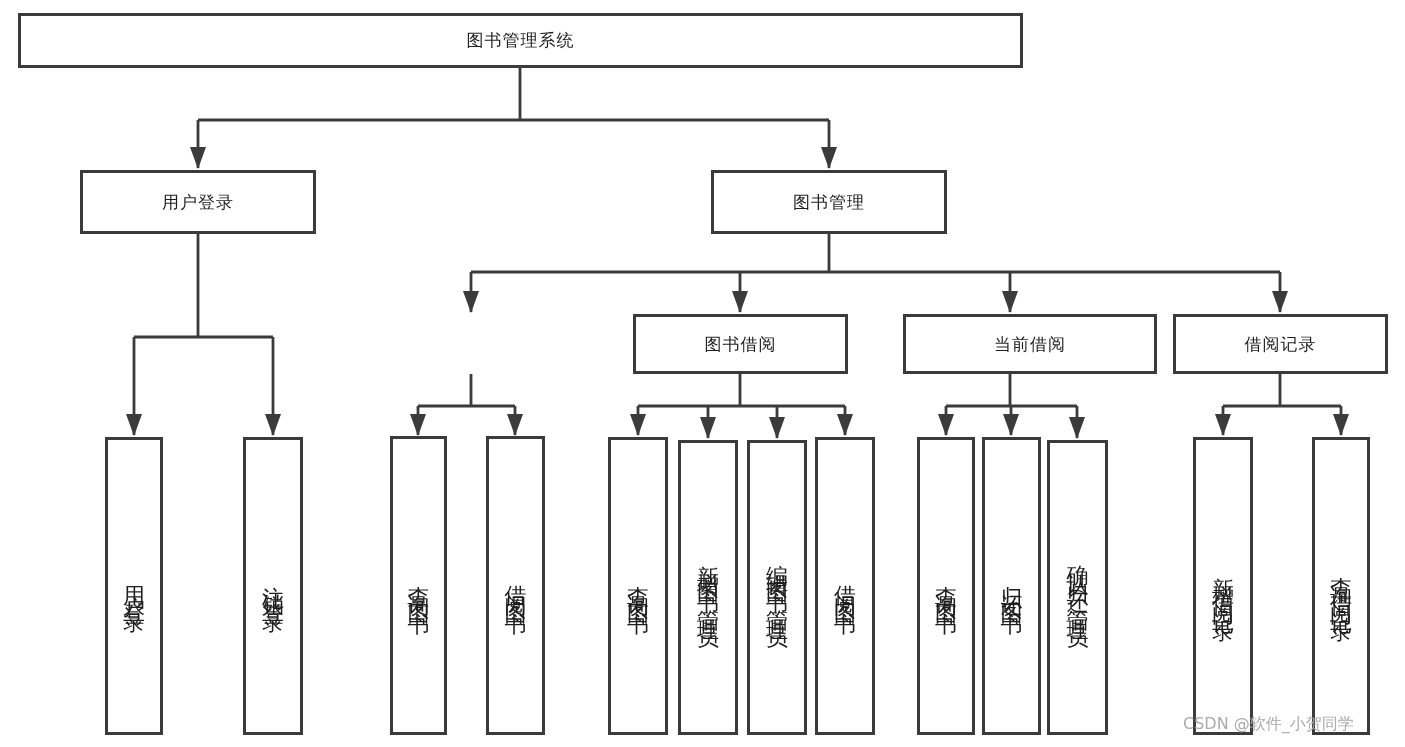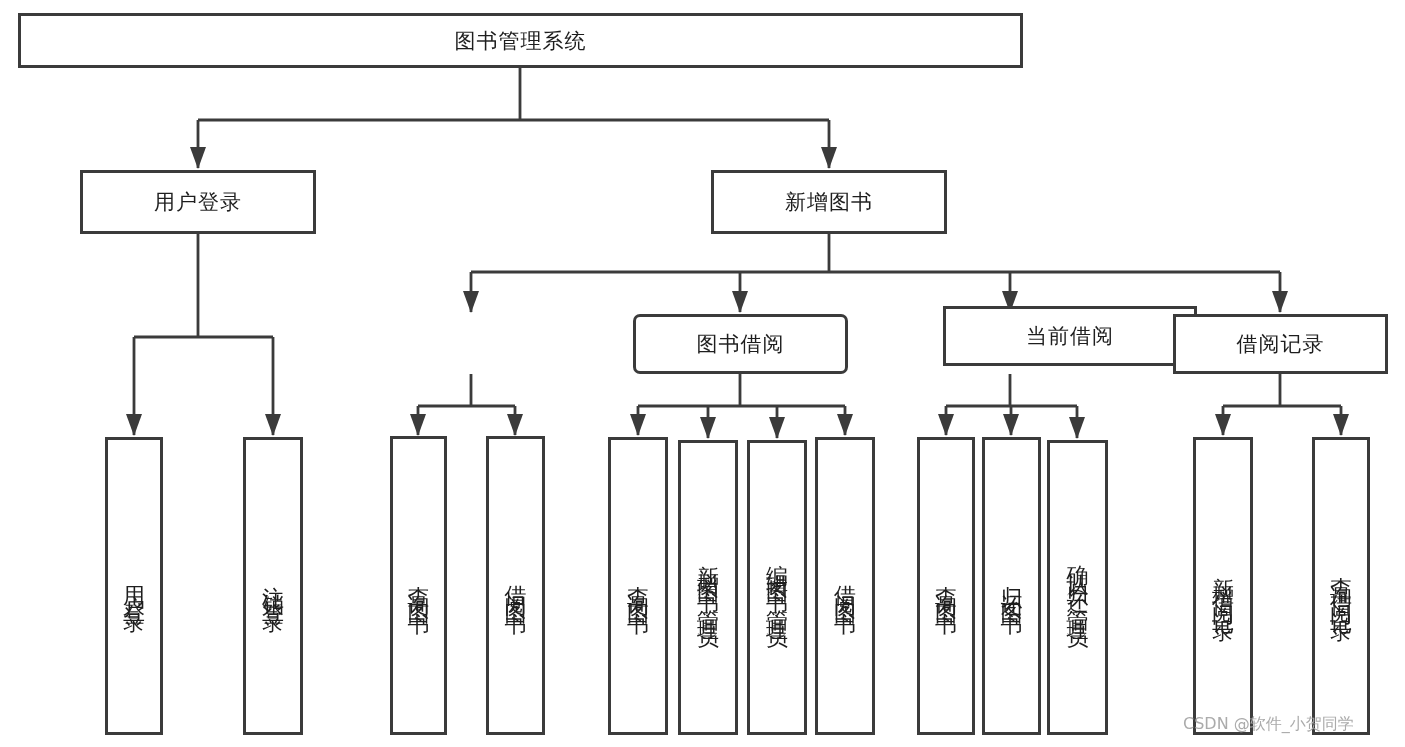--- a/index.html
+++ b/index.html
@@ -25,21 +25,21 @@
     position: absolute;
     box-sizing: border-box;
     background: #ffffff;
     border: 3px solid #3b3b3b;
     display: flex;
     align-items: center;
     justify-content: center;
     color: #1e1e1e;
   }
   .hbox {
-    font-size: 21px;
+    font-size: 17px;
     letter-spacing: 1px;
     white-space: nowrap;
     text-align: center;
   }
   .vbox span {
     writing-mode: vertical-rl;
     text-orientation: mixed;
     font-size: 22px;
     letter-spacing: 9px;
     line-height: 1;
@@ -103,27 +103,27 @@
   </svg>
 
   <div class="node hbox" style="left:18px; top:13px; width:1005px; height:55px;">
     <span>图书管理系统</span>
   </div>
 
   <div class="node hbox" style="left:80px; top:170px; width:236px; height:64px;">
     <span>用户登录</span>
   </div>
   <div class="node hbox" style="left:711px; top:170px; width:236px; height:64px;">
-    <span>新增图书</span>
+    <span>图书管理</span>
   </div>
 
-  <div class="node hbox" style="left:633px; top:314px; width:215px; height:60px;border-radius:7px;">
+  <div class="node hbox" style="left:633px; top:314px; width:215px; height:60px;">
     <span>图书借阅</span>
   </div>
-  <div class="node hbox" style="left:903px; top:306px; width:254px; height:60px;margin-left:40px;">
+  <div class="node hbox" style="left:903px; top:314px; width:254px; height:60px;">
     <span>当前借阅</span>
   </div>
   <div class="node hbox" style="left:1173px; top:314px; width:215px; height:60px;">
     <span>借阅记录</span>
   </div>
 
   <div class="node vbox" style="left:105px; top:437px; width:58px; height:298px;">
     <span>用户登录</span>
   </div>
   <div class="node vbox" style="left:243px; top:437px; width:60px; height:298px;">

